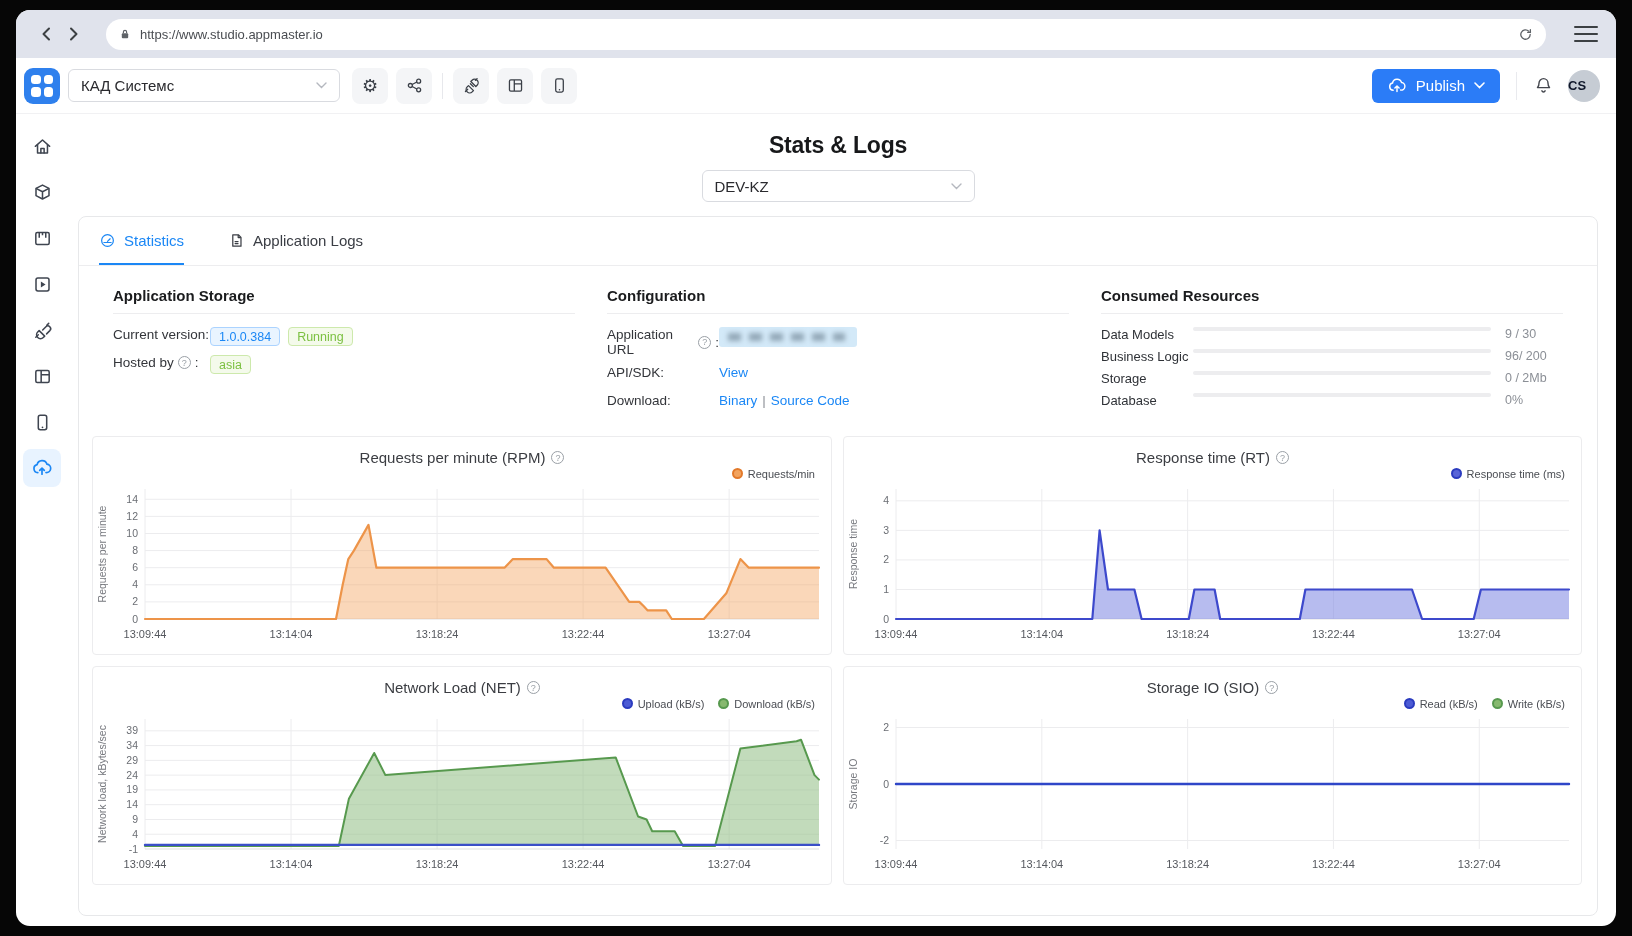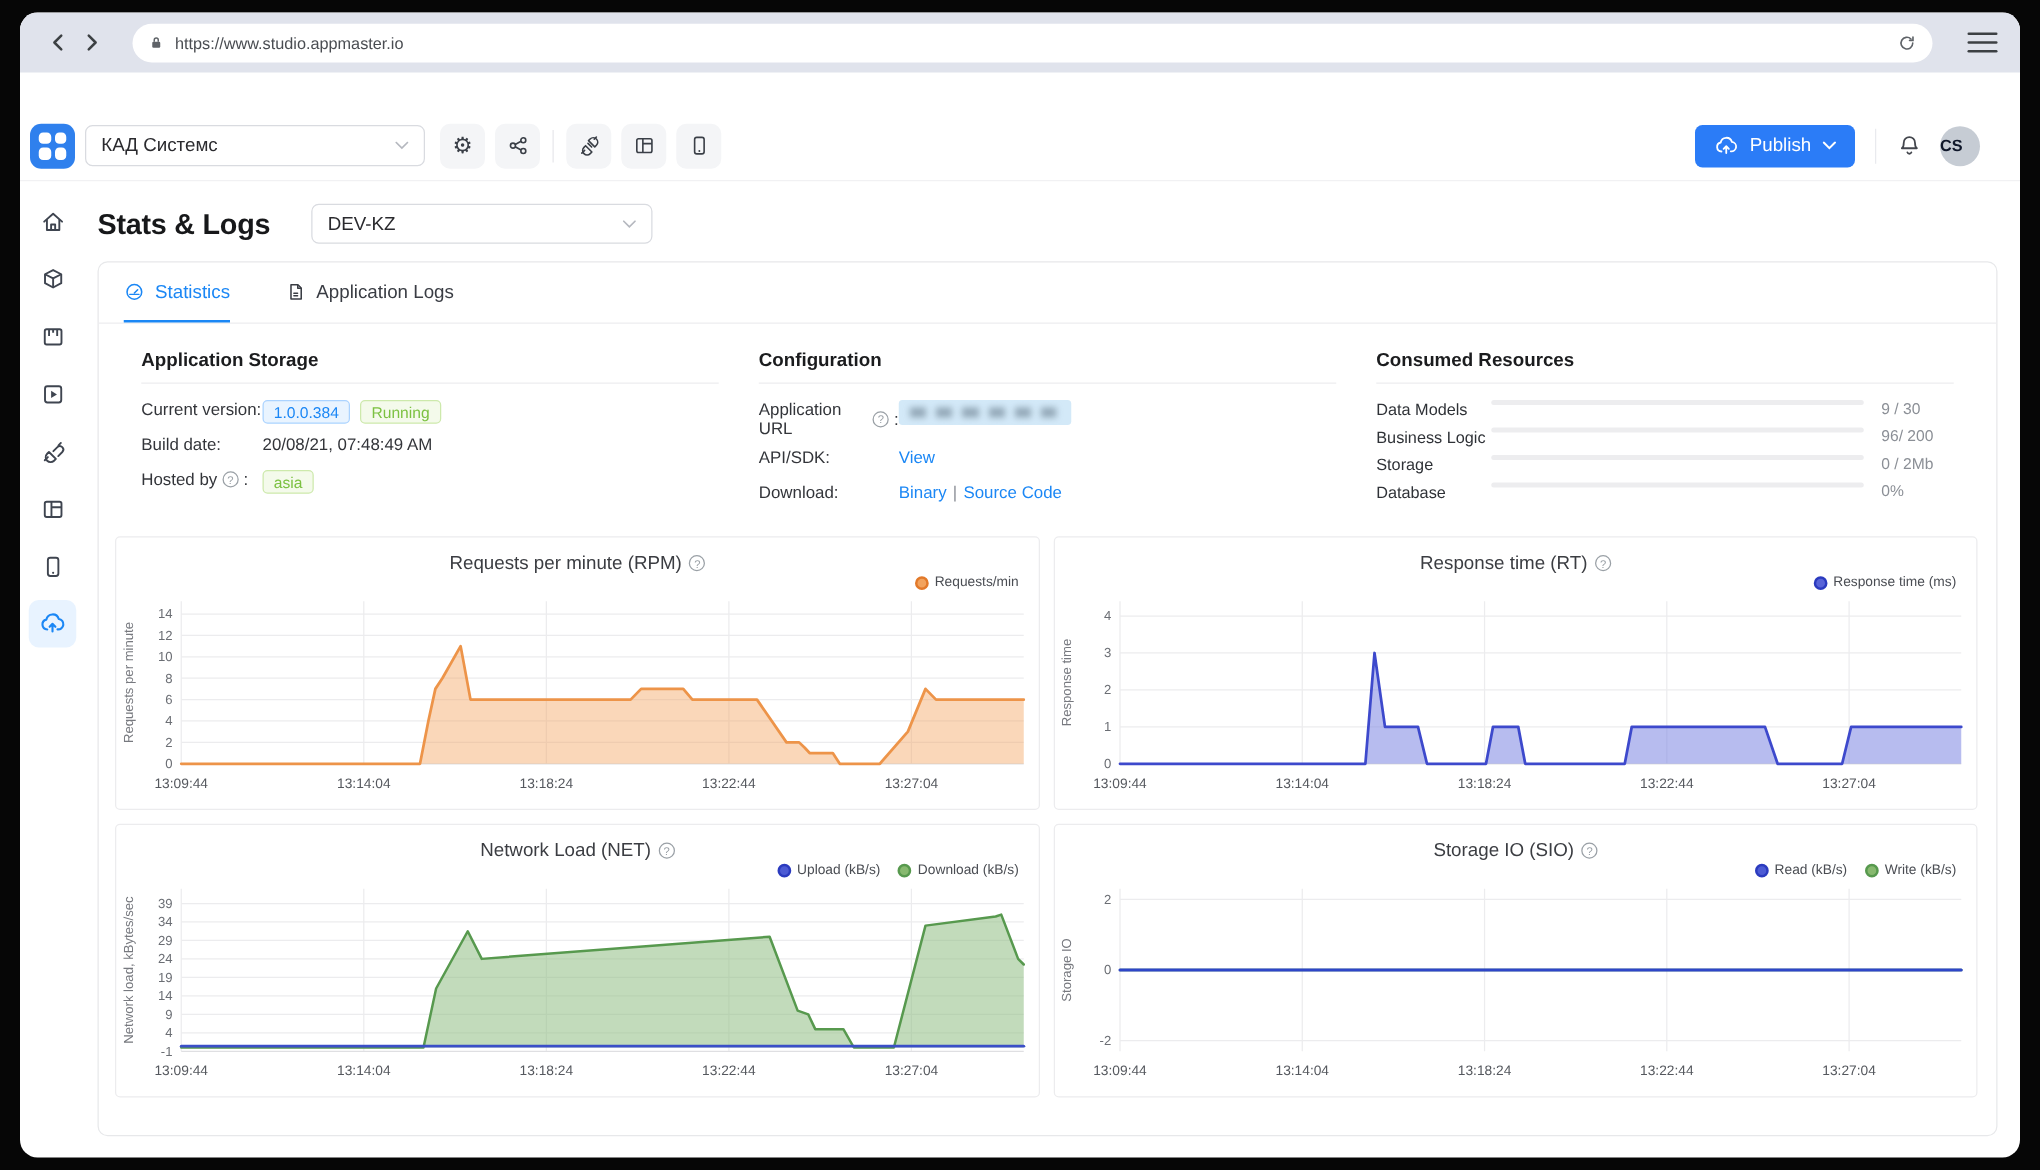--- a/index.html
+++ b/index.html
@@ -8,42 +8,42 @@
 
   
   .chrome { height:48px; background:#e0e3ec; display:flex; align-items:center; padding:0 18px; }
   .nav-btn { width:26px; height:26px; border:none; background:transparent; color:#3c4043; display:flex; align-items:center; justify-content:center; cursor:pointer; }
   .url-pill { flex:1; height:31px; margin:0 28px 0 20px; background:#fff; border-radius:16px; display:flex; align-items:center; padding:0 13px; }
   .url-text { font-size:13px; color:#4a4d52; margin-left:9px; flex:1; }
   .hamburger { width:24px; display:flex; flex-direction:column; gap:4.5px; cursor:pointer; }
   .hamburger i { display:block; height:2.4px; background:#3c4043; border-radius:2px; }
 
   
-  .app-header { height:56px; display:flex; align-items:center; padding-right:32px; border-bottom:1px solid #f1f1f3; background:#fff;margin-top:31px; }
+  .app-header { height:56px; display:flex; align-items:center; padding-right:16px; border-bottom:1px solid #f1f1f3; background:#fff; }
   .logo-cell { width:52px; display:flex; justify-content:center; }
   .logo { width:36px; height:36px; border-radius:9px; background:#2f80ed; display:grid; grid-template-columns:1fr 1fr; gap:3px; padding:7px; cursor:pointer; }
   .logo i { background:#fff; border-radius:3.5px; }
   .project-select { width:272px; height:33px; border:1px solid #d9dbe0; border-radius:6px; display:flex; align-items:center; padding:0 12px; margin-right:12px; font-size:15px; color:#2a2a2e; cursor:pointer; }
   .project-select .chev { margin-left:auto; color:#b5b8bf; }
   .hbtn { width:36px; height:36px; border:none; border-radius:8px; background:#f4f5f7; color:#3a3f47; display:flex; align-items:center; justify-content:center; margin-right:8px; cursor:pointer; }
   .uni-gear { font-family:"DejaVu Sans",sans-serif; font-size:18px; line-height:1; }
   .hdivider { width:1px; height:26px; background:#e7e8ec; margin:0 10px 0 2px; }
   .spacer { flex:1; }
   .publish-btn { height:34px; border:none; padding:0 15px; background:#2b7cf7; border-radius:6px; color:#fff; font-size:15px; display:flex; align-items:center; gap:9px; cursor:pointer; }
   .vdiv2 { width:1px; height:28px; background:#e9eaee; margin:0 16px; }
   .bell-btn { border:none; background:transparent; color:#43464d; cursor:pointer; display:flex; }
   .avatar { width:32px; height:32px; border-radius:50%; background:#c6ccd4; color:#0f172a; font-size:13px; font-weight:bold; display:flex; align-items:center; justify-content:flex-start; margin-left:14px; cursor:pointer; }
 
   
   .app-body { display:flex; height:818px; }
   .sidebar { width:52px; padding-top:13px; display:flex; flex-direction:column; align-items:center; gap:8px; }
   .side-item { width:38px; height:38px; border-radius:8px; display:flex; align-items:center; justify-content:center; color:#3f4550; cursor:pointer; }
   .side-item.active { background:#e8f3ff; color:#1b87f5; }
   .content { flex:1; padding:16px 18px 0 10px; }
-  .title-row { display:flex; align-items:center; gap:33px; margin:2px 0 14px; }
+  .title-row { display:flex; align-items:center; gap:11px; margin:2px 0 14px;flex-direction:column; }
   .page-title { font-size:23px; font-weight:bold; color:#17181a; letter-spacing:-0.2px; }
   .env-select { width:273px; height:32px; border:1px solid #d9dbe0; border-radius:6px; display:flex; align-items:center; padding:0 12px; font-size:15px; color:#2a2a2e; cursor:pointer; }
   .env-select .chev { margin-left:auto; color:#b5b8bf; }
 
   
   .panel { border:1px solid #e7e8ea; border-radius:8px; height:700px; background:#fff; }
   .tabs-row { display:flex; gap:44px; padding:0 20px; height:49px; border-bottom:1px solid #ededef; }
   .tab { display:flex; align-items:center; gap:8px; font-size:15px; color:#3a3d44; border-bottom:2.5px solid transparent; cursor:pointer; }
   .tab.active { color:#1b87f5; border-bottom-color:#1b87f5; }
 
@@ -274,24 +274,20 @@
         </div>
 
         <div class="sections">
           <section>
             <div class="sec-title">Application Storage</div>
             <div class="sec-body">
               <div class="kv">
                 <span class="kv-label">Current version:</span>
                 <span class="chip chip-blue">1.0.0.384</span>
                 <span class="chip chip-green">Running</span>
-              </div>
-              <div class="kv">
-                <span class="kv-label">Build date:</span>
-                <span>20/08/21, 07:48:49 AM</span>
               </div>
               <div class="kv">
                 <span class="kv-label">
                   <span>Hosted by</span>
                   <span class="help"></span>
                   <span>:</span>
                 </span>
                 <span class="chip chip-green">asia</span>
               </div>
             </div>

